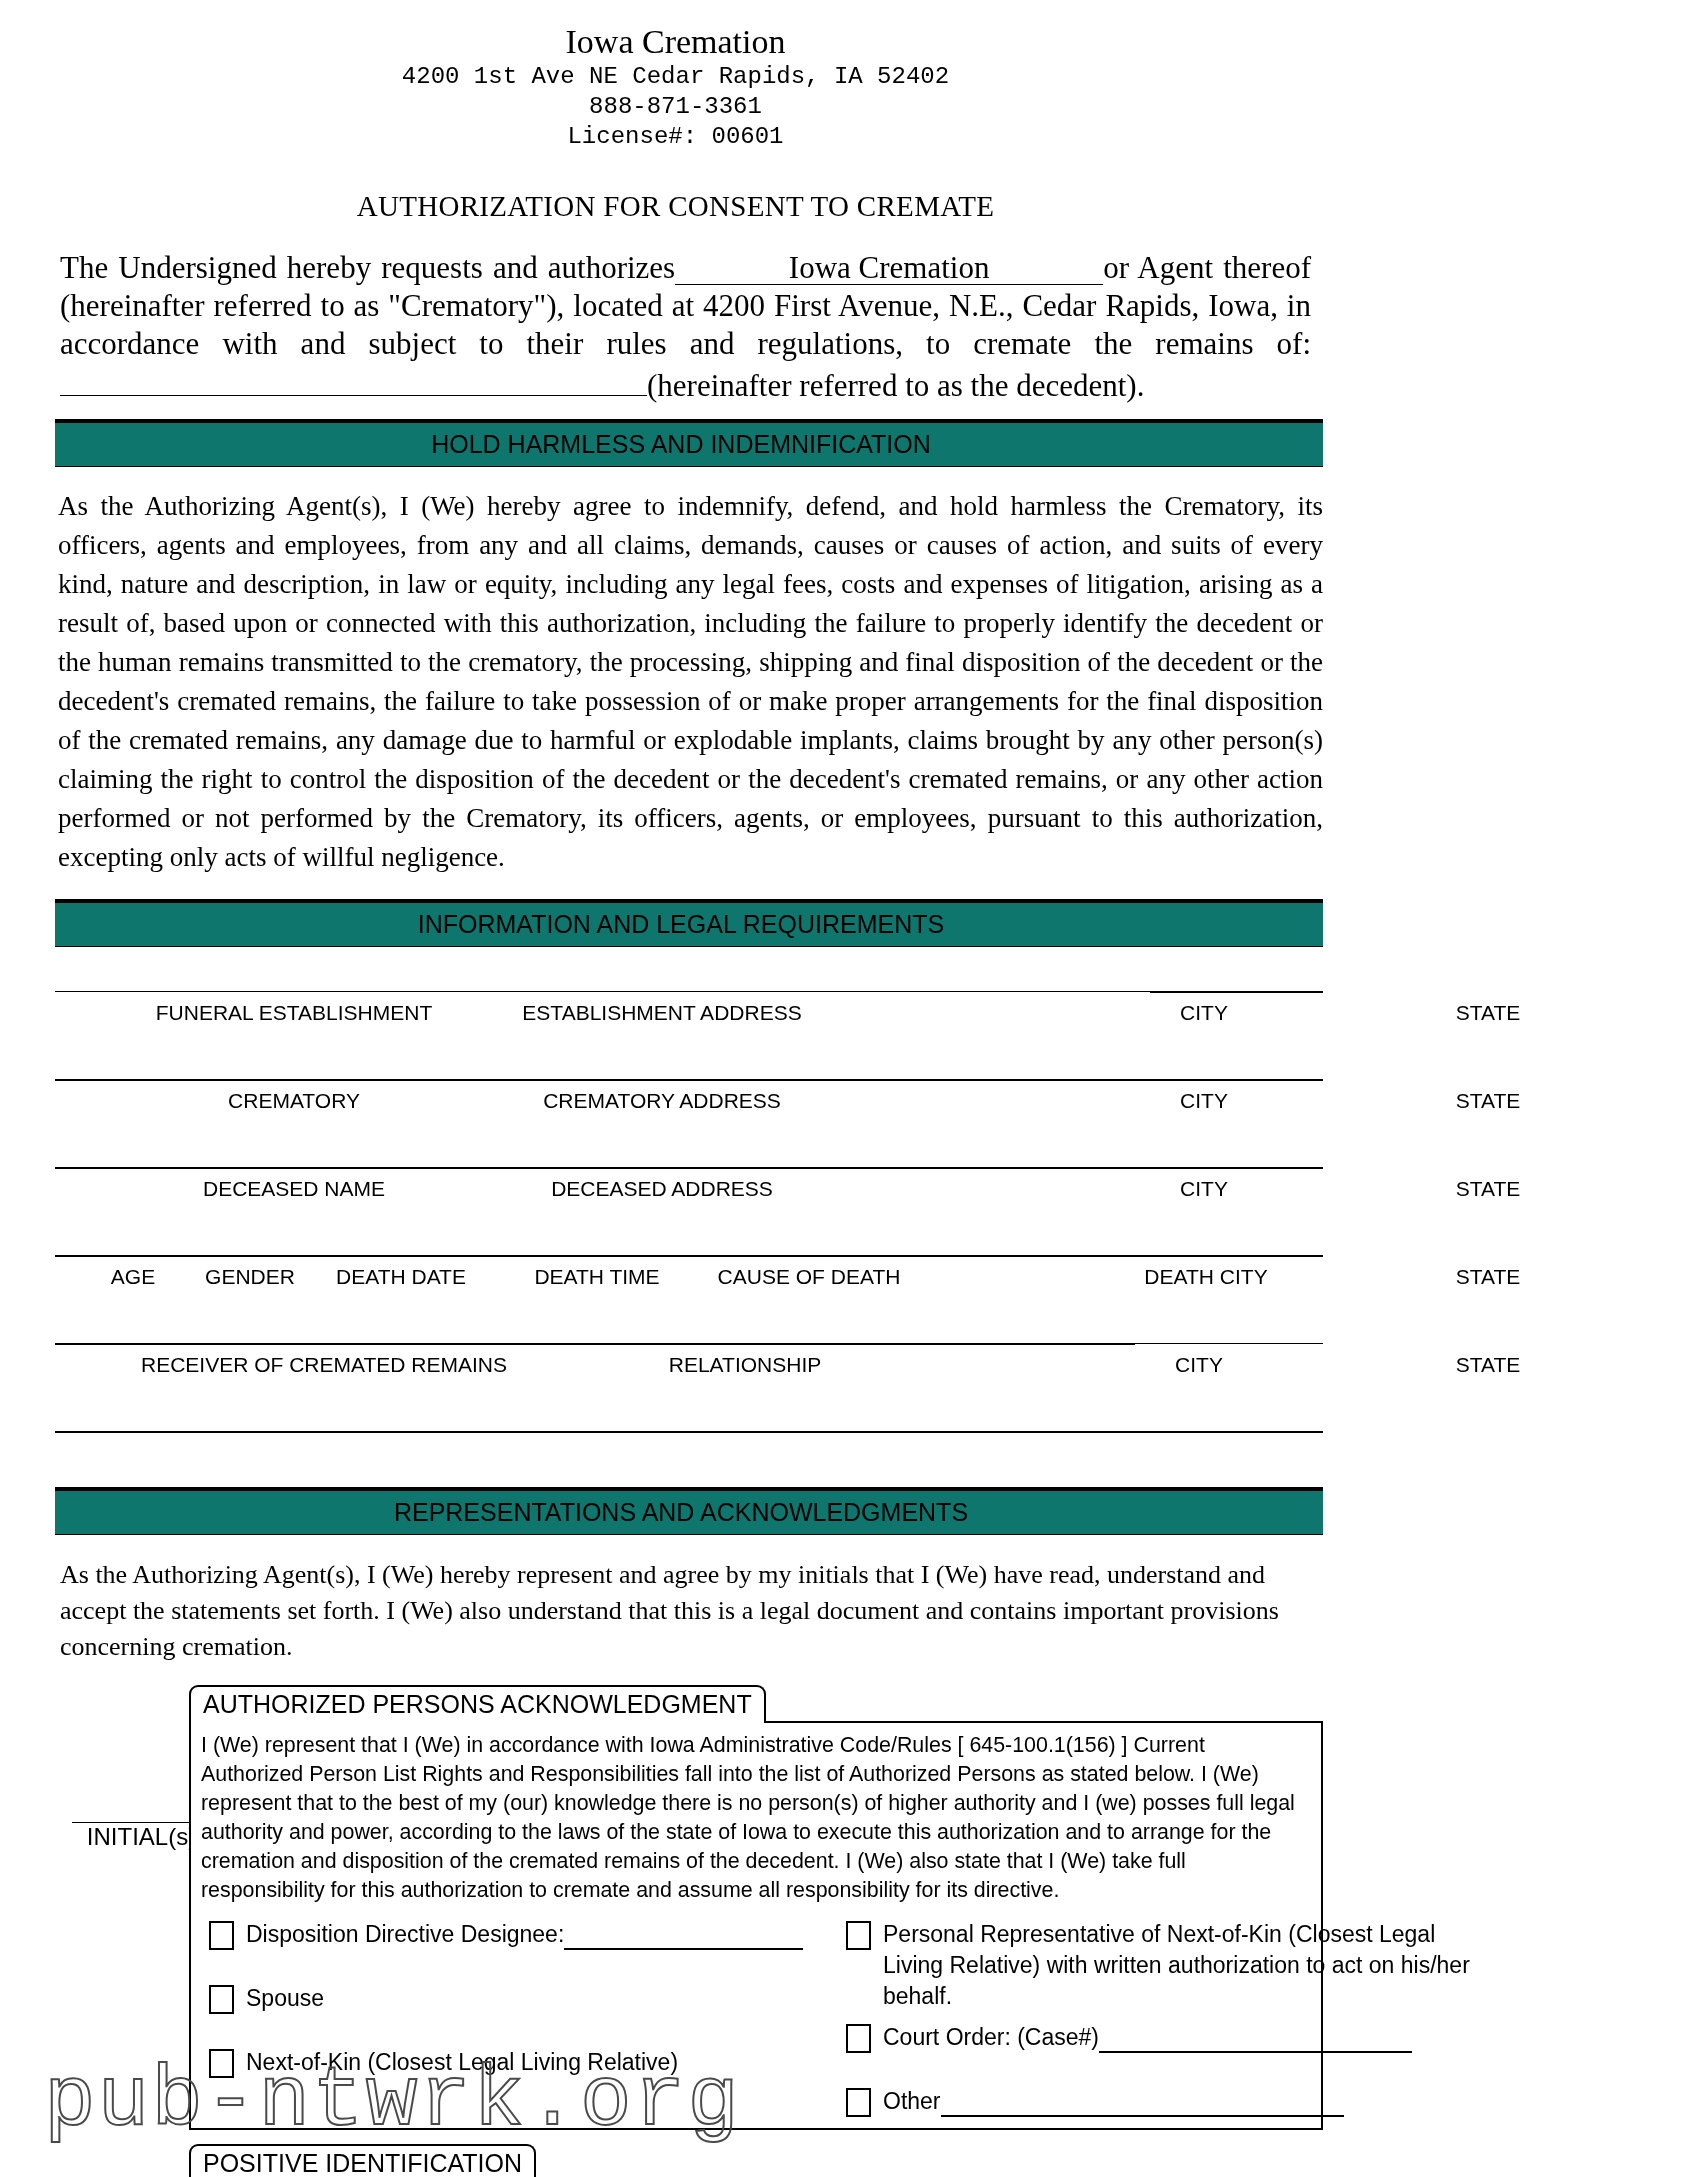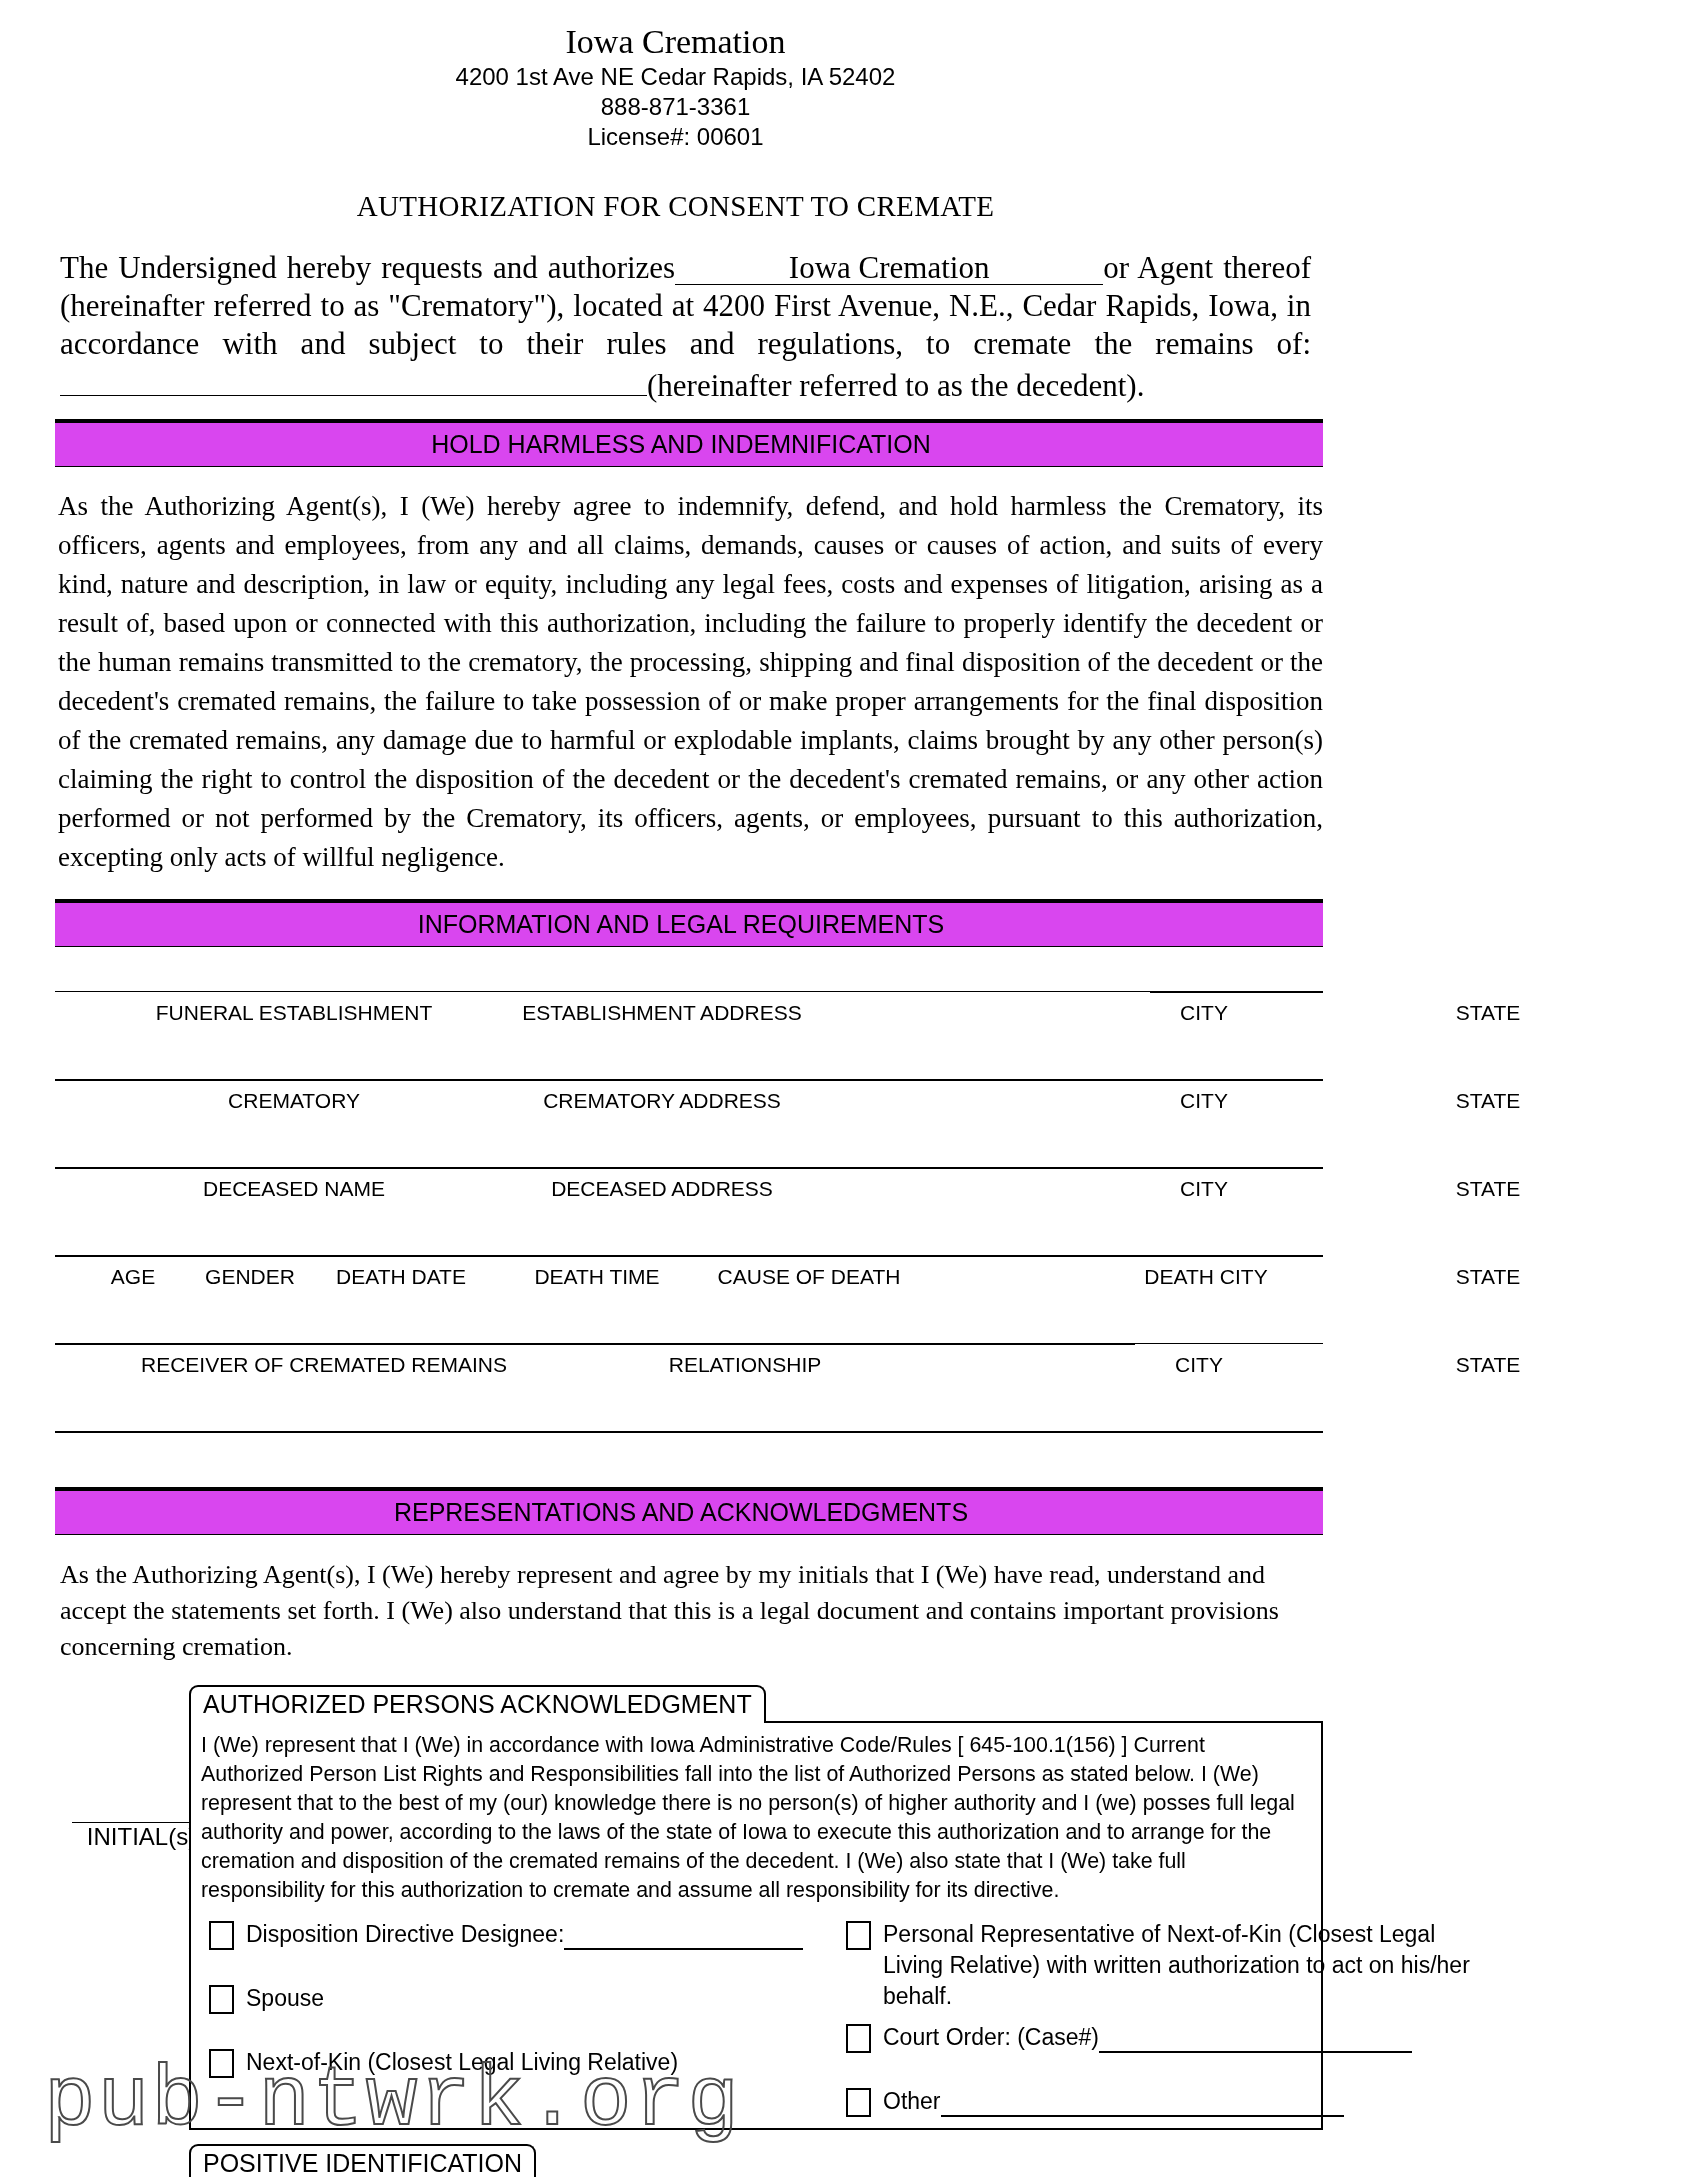--- a/index.html
+++ b/index.html
@@ -28,21 +28,21 @@
     text-align: center;
     padding-top: 22px;
   }
   .lh-name {
     font-family: "Liberation Serif", serif;
     font-size: 34px;
     line-height: 40px;
     letter-spacing: 0px;
   }
   .lh-line {
-    font-family: Liberation Sans, sans-serif;
+    font-family: Liberation Mono, monospace;
     font-size: 24px;
     line-height: 30px;
   }
 
   
   .doc-title {
     text-align: center;
     font-family: "Liberation Serif", serif;
     font-weight: normal;
     font-size: 29px;
@@ -65,21 +65,21 @@
     text-align: center;
     line-height: 32px;
     height: 32px;
   }
   .fill.w-auth { width: 428px; }
   .fill.w-remains { width: 587px; }
 
   
   .sec-bar {
     margin: 14px 28px 0 55px;
-    background: #d946ef;
+    background: #0f766e;
     border-top: 4px solid #000;
     border-bottom: 1.5px solid #000;
     text-align: center;
     font-family: "Liberation Sans", sans-serif;
     font-size: 25px;
     line-height: 36px;
     padding: 3px 16px 4px 0;
   }
 
   

